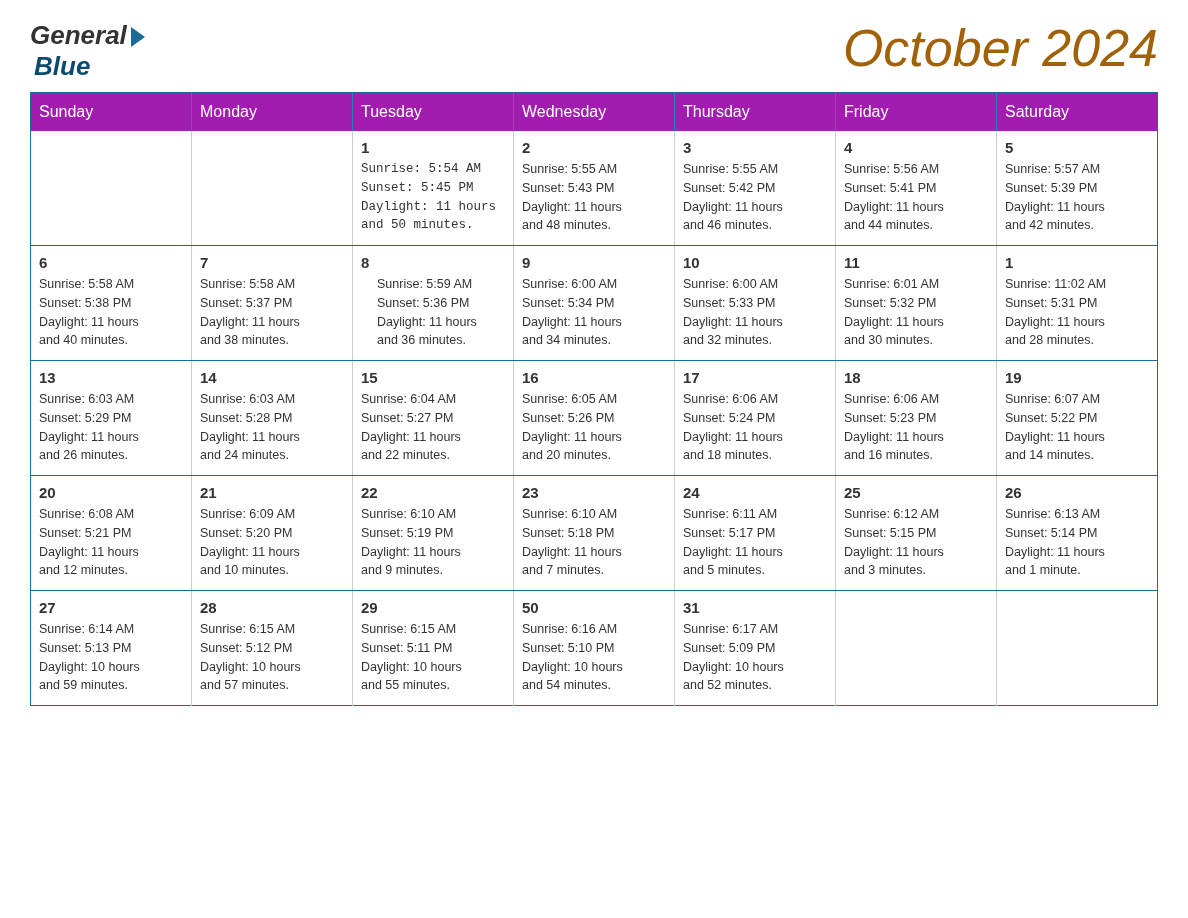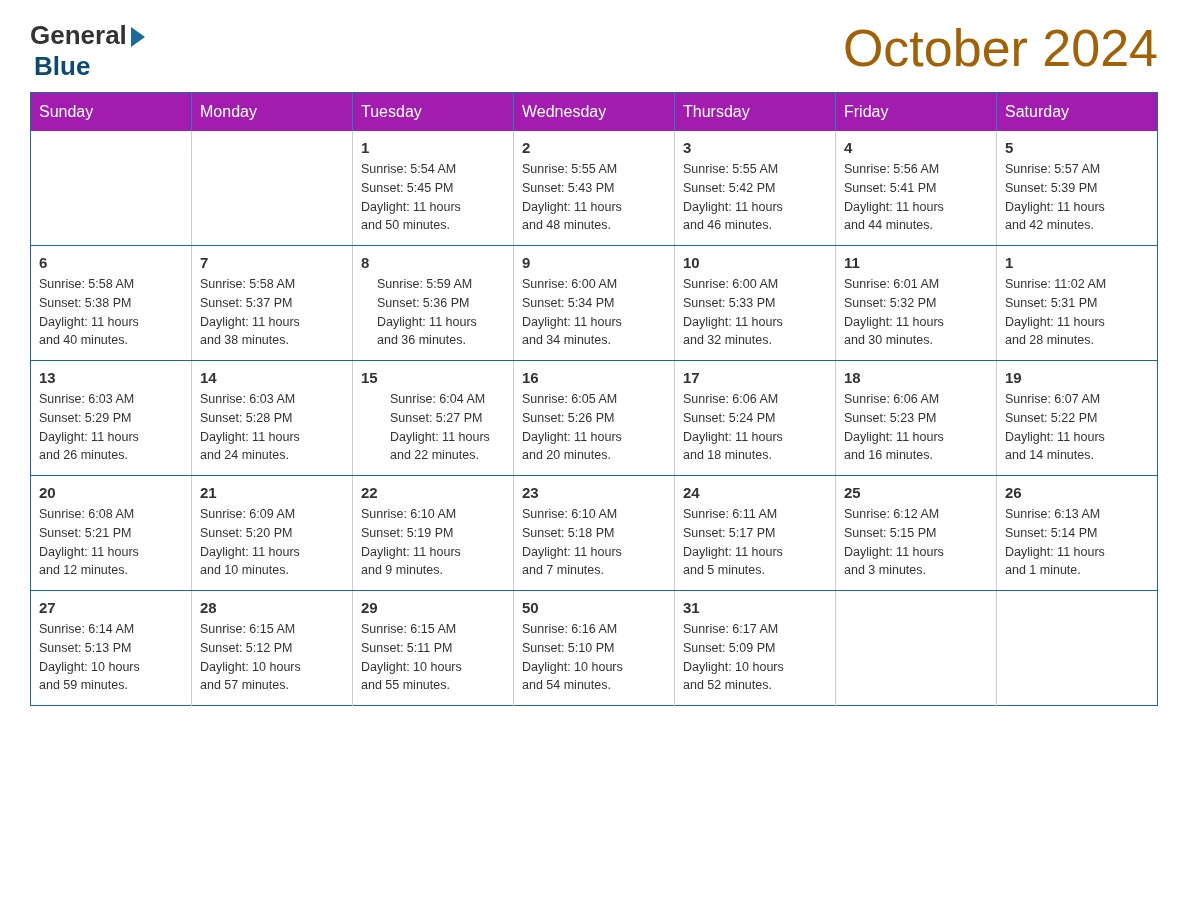--- a/index.html
+++ b/index.html
@@ -8,20 +8,21 @@
       background: #fff;
       width: 1188px;
       min-height: 918px;
       padding: 20px 30px;
     }
     .header {
       display: flex;
       justify-content: space-between;
       align-items: flex-start;
       margin-bottom: 10px;
+      font-style: italic;
     }
     .logo {
       display: flex;
       flex-direction: column;
       align-items: flex-start;
     }
     .logo-top {
       display: flex;
       align-items: center;
     }
@@ -127,21 +128,21 @@
         <th>Friday</th>
         <th>Saturday</th>
       </tr>
   </thead>
   <tbody id="calendar-body">
   <tr>
         <td class="empty-cell"></td>
         <td class="empty-cell"></td>
         <td>
           <span class="day-num">1</span>
-          <div class="day-info" style="white-space: pre-line;">Sunrise: 5:54 AM
+          <div class="day-info" style="white-space: pre-line; font-family: Liberation Mono, monospace;">Sunrise: 5:54 AM
 Sunset: 5:45 PM
 Daylight: 11 hours
 and 50 minutes.</div>
         </td>
         <td>
           <span class="day-num">2</span>
           <div class="day-info" style="white-space: pre-line;">Sunrise: 5:55 AM
 Sunset: 5:43 PM
 Daylight: 11 hours
 and 48 minutes.</div>
@@ -229,21 +230,21 @@
         </td>
         <td>
           <span class="day-num">14</span>
           <div class="day-info" style="white-space: pre-line;">Sunrise: 6:03 AM
 Sunset: 5:28 PM
 Daylight: 11 hours
 and 24 minutes.</div>
         </td>
         <td>
           <span class="day-num">15</span>
-          <div class="day-info" style="white-space: pre-line; margin-left: 29px;">Sunrise: 6:04 AM
+          <div class="day-info" style="white-space: pre-line;">Sunrise: 6:04 AM
 Sunset: 5:27 PM
 Daylight: 11 hours
 and 22 minutes.</div>
         </td>
         <td>
           <span class="day-num">16</span>
           <div class="day-info" style="white-space: pre-line;">Sunrise: 6:05 AM
 Sunset: 5:26 PM
 Daylight: 11 hours
 and 20 minutes.</div>

